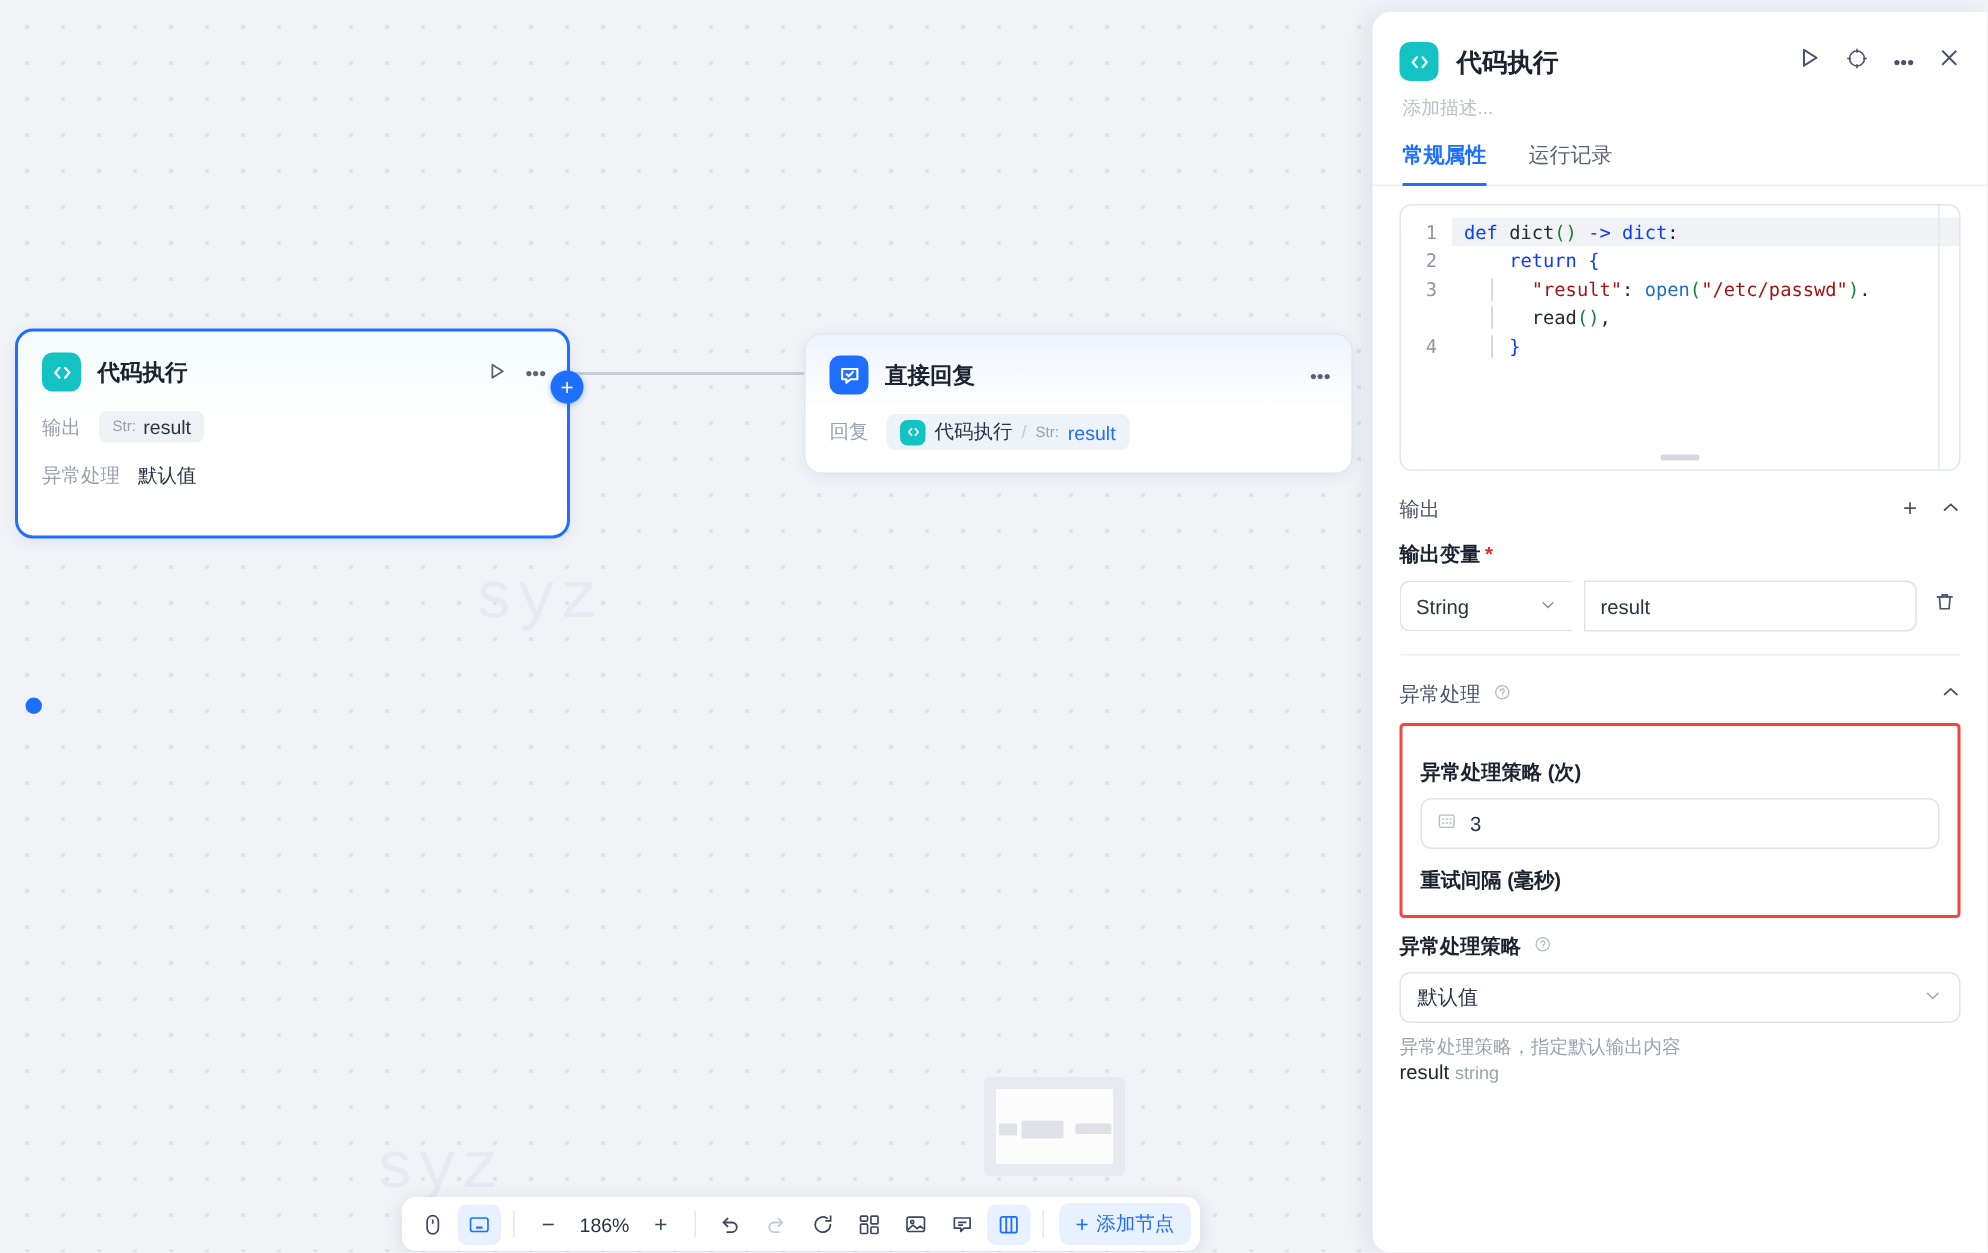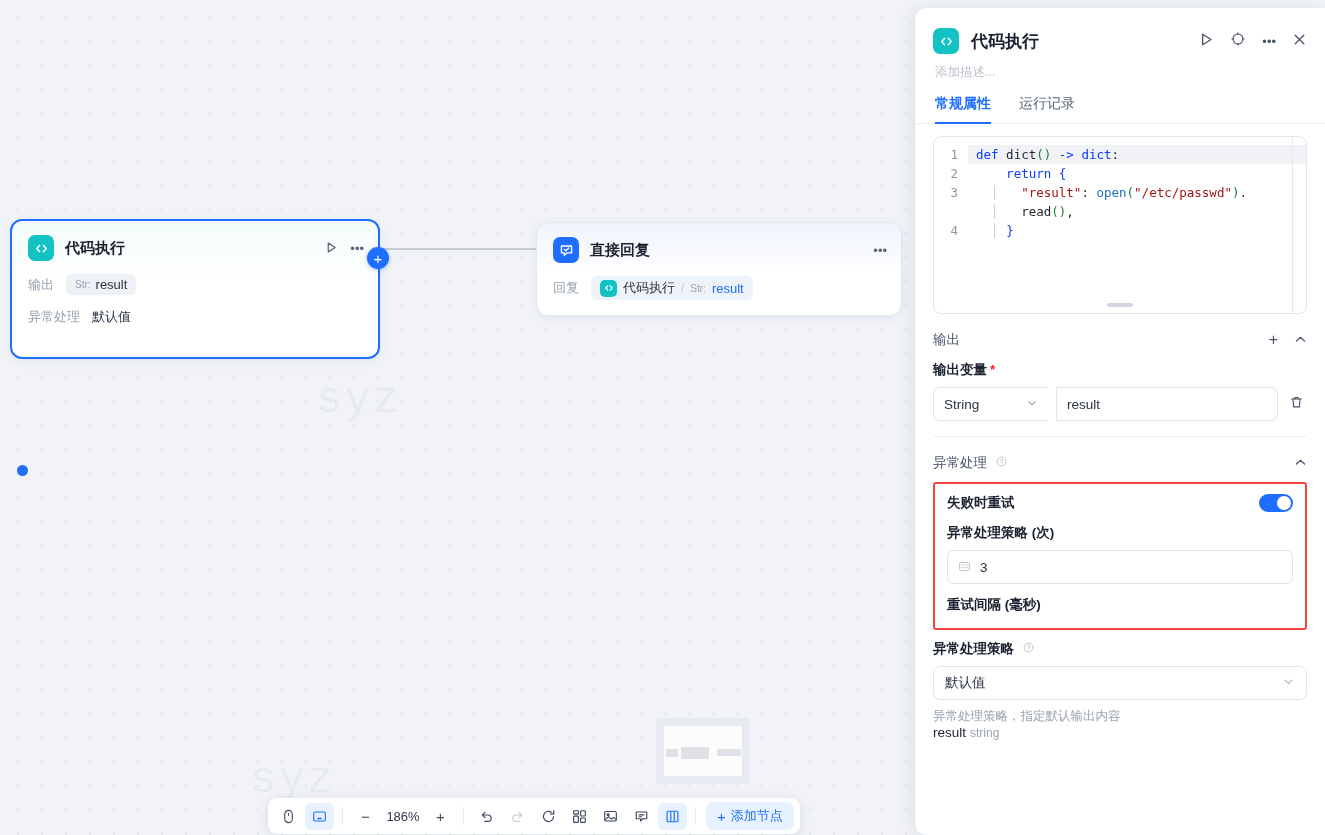--- a/index.html
+++ b/index.html
@@ -501,26 +501,20 @@
         <span class="sec-icons">
           <span class="chev">
             <svg width="13" height="13" viewBox="0 0 14 14" fill="none" stroke="#49536a" stroke-width="1.3" stroke-linecap="round">
                 <path d="M2.6 8.6 7 4.6l4.4 4"></path>
               </svg>
           </span>
         </span>
       </div>
 
       <div class="retry-box">
-        <div class="toggle-row">
-          <span class="toggle-label">失败时重试</span>
-          <span class="toggle">
-              <i></i>
-            </span>
-        </div>
 
         <div class="field-label">异常处理策略 (次)</div>
         <div class="inputbox">
           <span class="in-ico">
             <svg width="13" height="13" viewBox="0 0 16 16" fill="none" stroke="#b4bbc7" stroke-width="1.1">
                 <rect x="2" y="3" width="12" height="10" rx="1.4"></rect>
                 <path d="M4.6 6.2h1M4.6 9.4h1M7.6 6.2h1M7.6 9.4h1M10.6 6.2h1M10.6 9.4h1" stroke-linecap="round"></path>
               </svg>
           </span>
           <span class="in-val">3</span>

